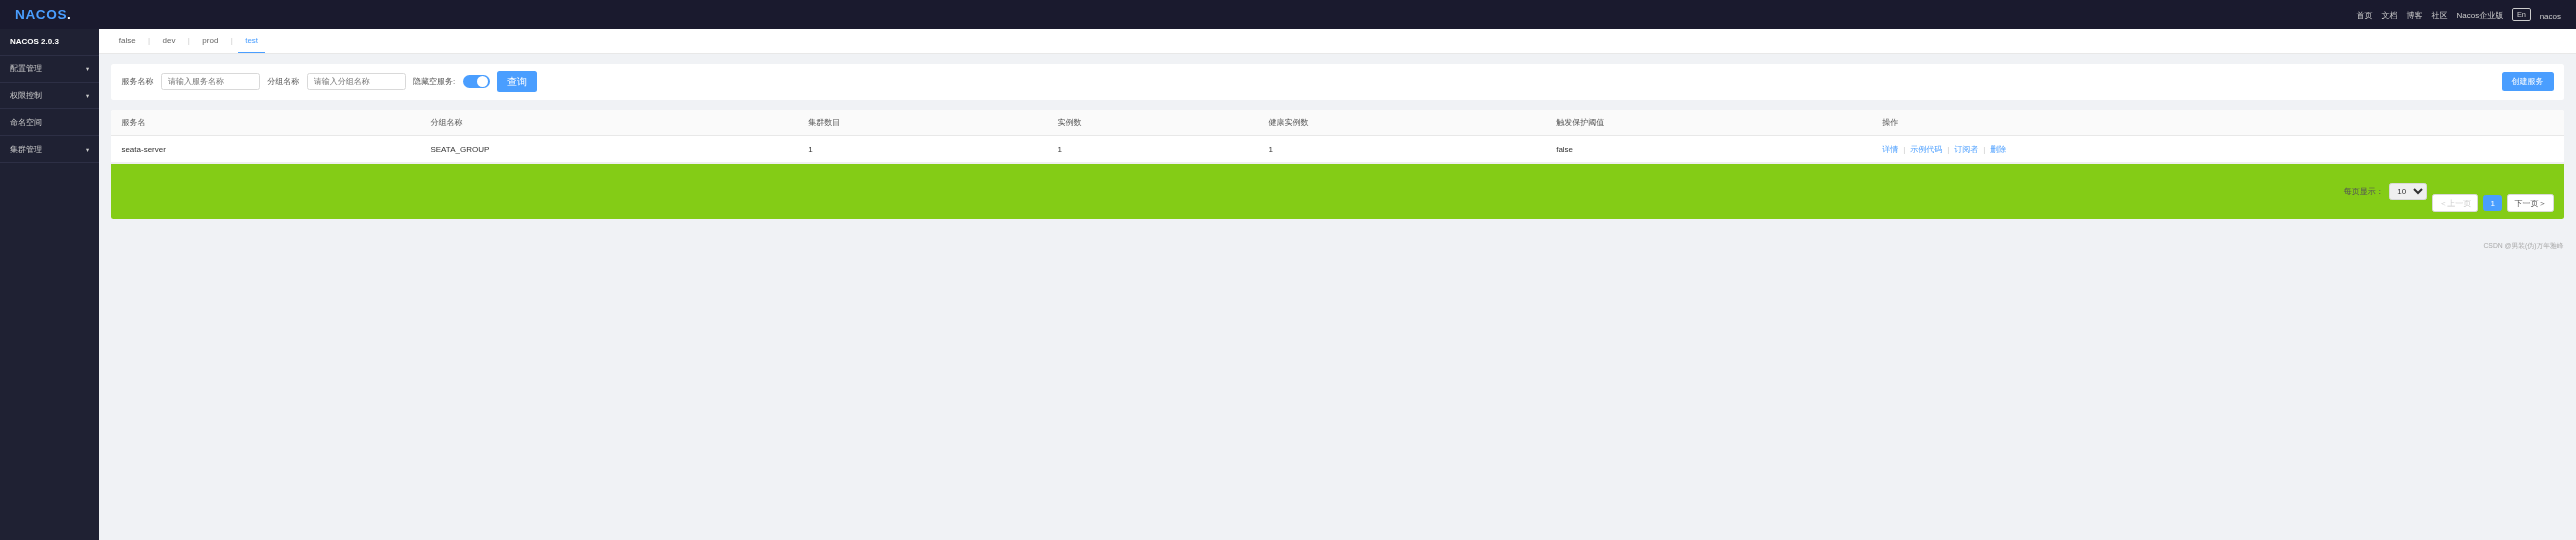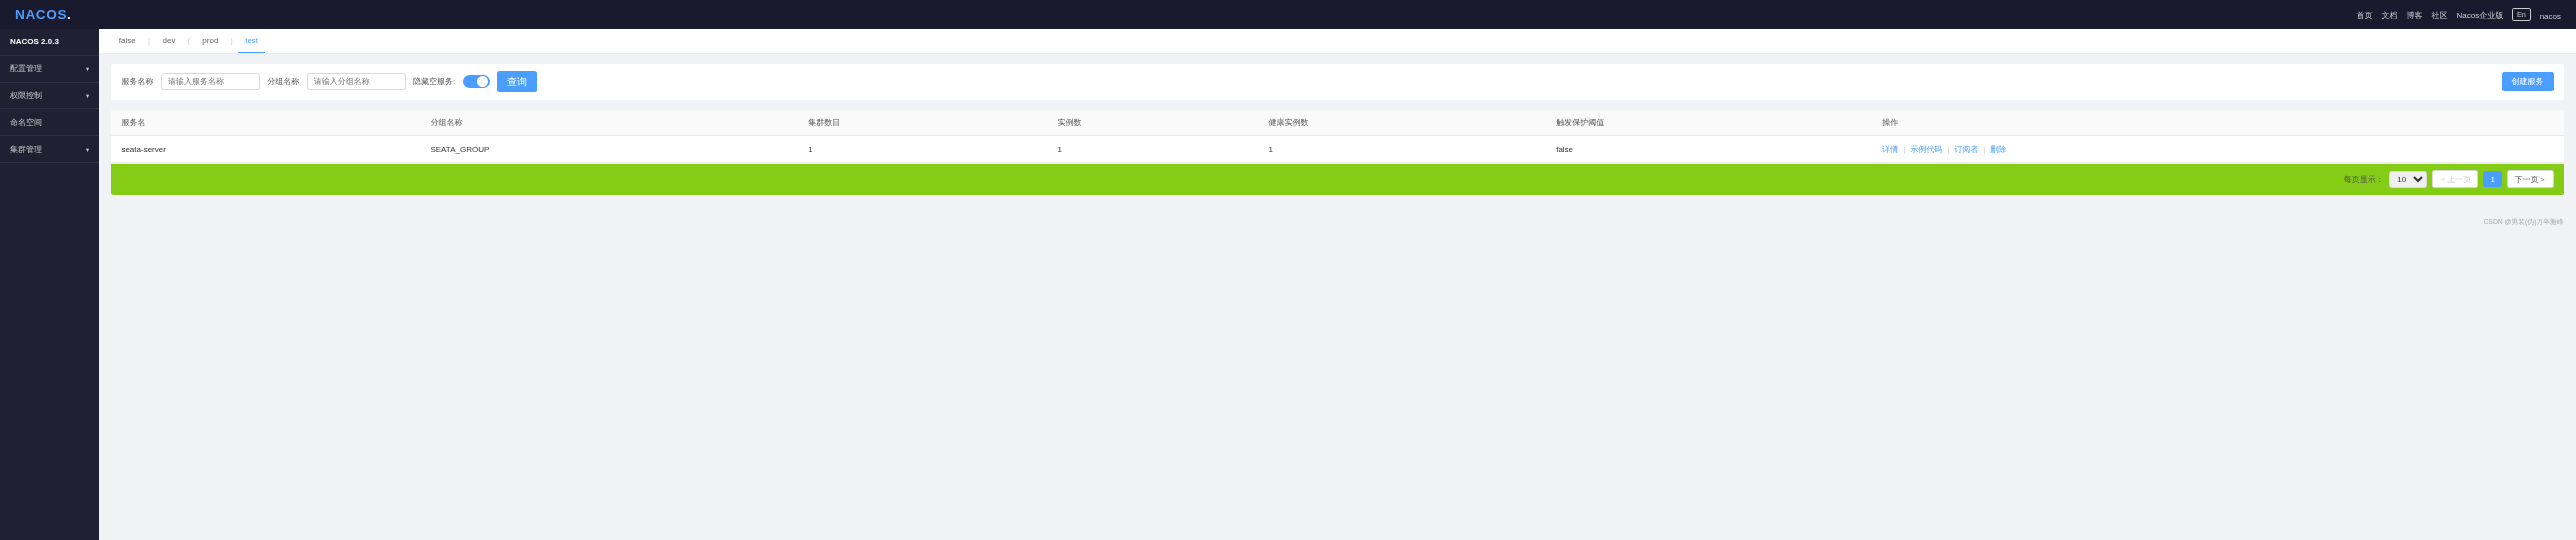--- a/index.html
+++ b/index.html
@@ -272,20 +272,21 @@
       color: #333;
     }
     .page-btn {
       border: 0.6px solid #d9d9d9;
       background: #fff;
       border-radius: 2.5px;
       padding: 2.5px 6.2px;
       font-size: 8px;
       color: #555;
       cursor: pointer;
+      margin-top: 24px;
     }
     .page-btn.active { background: #4a9eff; color: #fff; border-color: #4a9eff; }
     .page-btn:disabled { color: #ccc; cursor: not-allowed; }
 
     
     .footer-note {
       text-align: right;
       font-size: 6.8px;
       color: #aaa;
       padding: 2.5px 12.4px;

